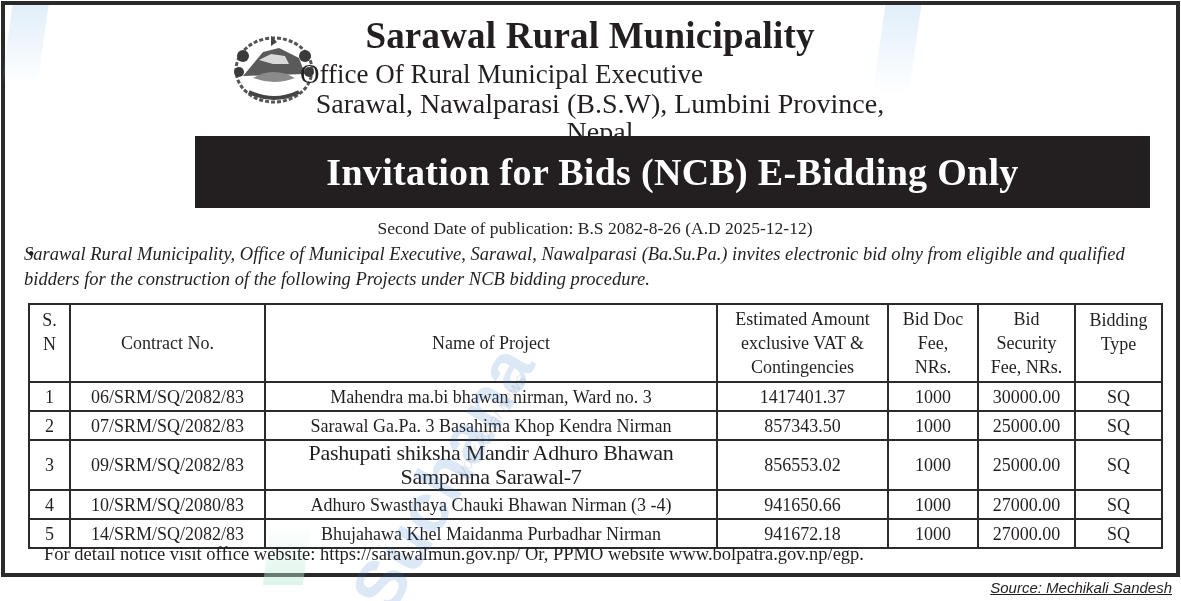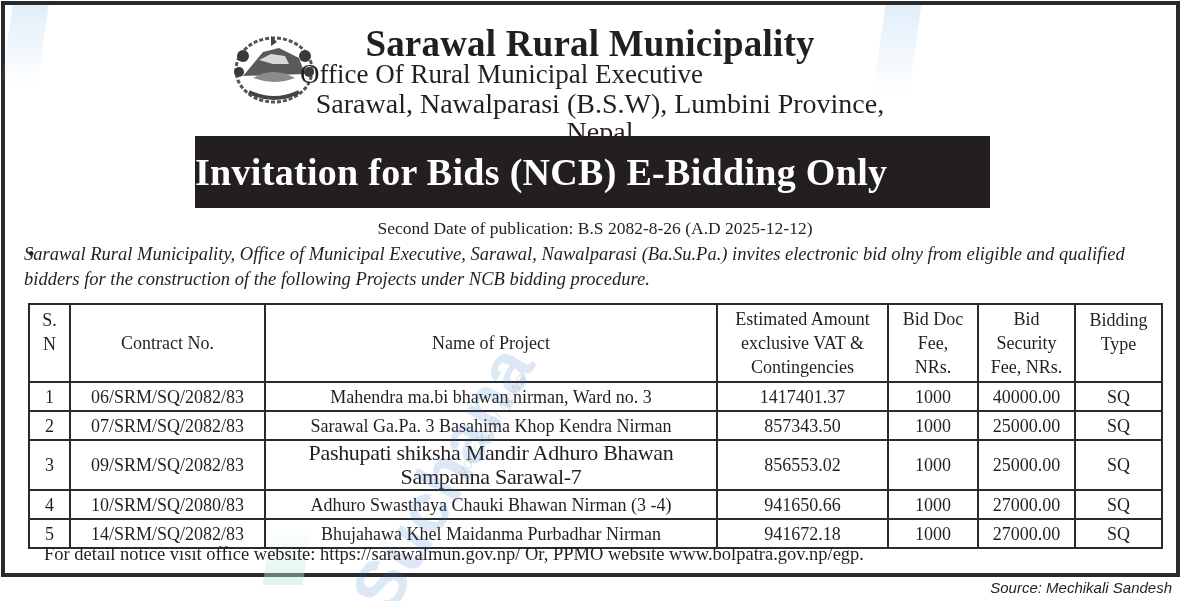--- a/index.html
+++ b/index.html
@@ -40,21 +40,20 @@
       position: absolute;
       left: 300px;
       width: 580px;
       top: 14px;
       text-align: center;
       font-weight: bold;
       font-size: 37px;
       letter-spacing: 0.2px;
       line-height: 44px;
       color: #231f20;
-      margin-top: 8px;
     }
     .office-line {
       position: absolute;
       left: 300px;
       width: 588px;
       top: 58px;
       text-align: left;
       font-size: 27px;
       line-height: 32px;
     }
@@ -64,27 +63,27 @@
       width: 600px;
       top: 90px;
       text-align: center;
       font-size: 28px;
       line-height: 28px;
     }
     .banner {
       position: absolute;
       left: 195px;
       top: 136px;
-      width: 795px;
+      width: 955px;
       height: 72px;
       background: #231f20;
       color: #ffffff;
       display: flex;
       align-items: center;
-      justify-content: flex-start;
+      justify-content: center;
       font-weight: bold;
       font-size: 38px;
       letter-spacing: 0.3px;
     }
     .pub-date {
       position: absolute;
       left: 190px;
       width: 810px;
       top: 216px;
       text-align: center;
@@ -149,20 +148,21 @@
     }
     .source {
       position: absolute;
       right: 9px;
       top: 578px;
       font-family: "Liberation Sans", "DejaVu Sans", sans-serif;
       font-style: italic;
       font-size: 15px;
       line-height: 20px;
       color: #231f20;
+      text-decoration: underline;
     }
     .wm-text {
       position: absolute;
       font-family: "Liberation Sans", "DejaVu Sans", sans-serif;
       font-weight: bold;
       color: rgba(40,110,200,0.16);
       transform: rotate(-60deg);
       transform-origin: left top;
       pointer-events: none;
       white-space: nowrap;
@@ -254,21 +254,21 @@
       </th>
     </tr>
   </thead>
   <tbody>
     <tr>
       <td>1</td>
       <td>06/SRM/SQ/2082/83</td>
       <td class="project">Mahendra ma.bi bhawan nirman, Ward no. 3</td>
       <td>1417401.37</td>
       <td>1000</td>
-      <td>40000.00</td>
+      <td>30000.00</td>
       <td>SQ</td>
     </tr>
     <tr>
       <td>2</td>
       <td>07/SRM/SQ/2082/83</td>
       <td class="project">Sarawal Ga.Pa. 3 Basahima Khop Kendra Nirman</td>
       <td>857343.50</td>
       <td>1000</td>
       <td>25000.00</td>
       <td>SQ</td>

